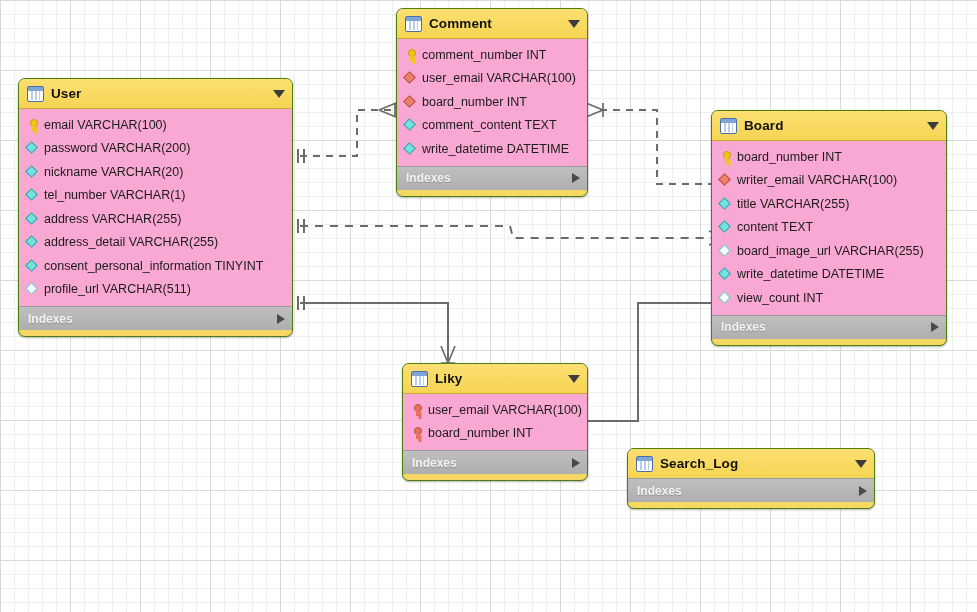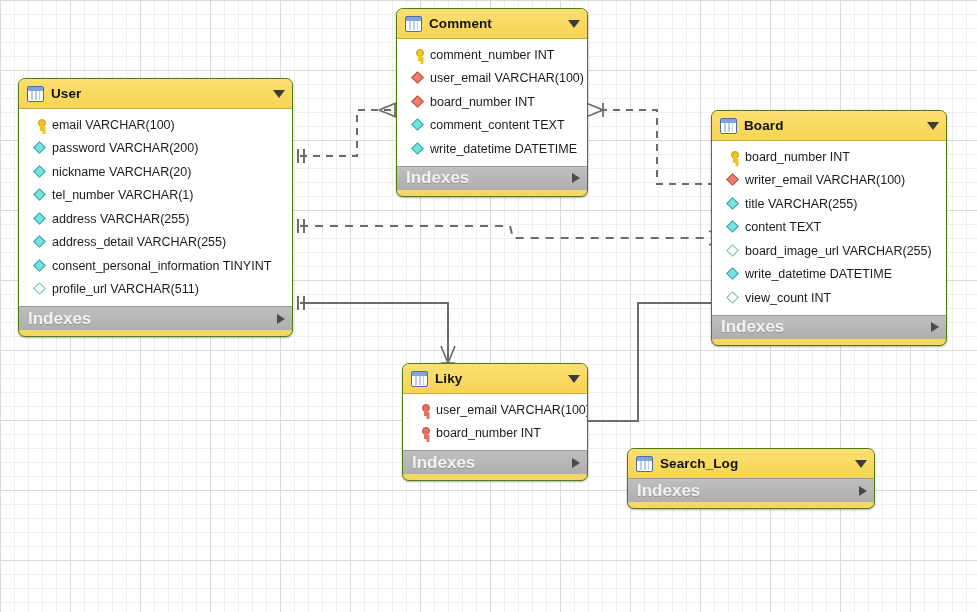--- a/index.html
+++ b/index.html
@@ -52,23 +52,23 @@
     flex:1 1 auto;font-size:13.5px;font-weight:bold;color:#121212;
     letter-spacing:.1px;white-space:nowrap;overflow:hidden;
   }
   .caret{
     width:0;height:0;flex:0 0 auto;
     border-left:6px solid transparent;border-right:6px solid transparent;
     border-top:8px solid #3c3c3c;
     margin-left:6px;
   }
   .tbl-body{
-    background:#ffffff;
+    background:#f9a8d4;
     border-top:1px solid #c9a93c;
-    padding:4px 0 5px 8px;
+    padding:4px 0 5px 0;
   }
   .fld{
     display:flex;align-items:center;
     height:23.5px;
     padding:0 6px 0 7px;
     font-size:12.5px;color:#1b1b1b;
     white-space:nowrap;
   }
   .fld-ico{width:14px;height:14px;flex:0 0 auto;margin-right:4px;position:relative;}
 
@@ -97,21 +97,21 @@
   .ico-nn .dia{background:#74e2e2;border:1px solid #3a9e9e;}
   .ico-null .dia{background:#ffffff;border:1px solid #66bdbd;}
 
   .tbl-foot{
     height:23px;display:flex;align-items:center;
     padding:0 7px 0 9px;
     background:linear-gradient(to bottom,#bfbfbf 0%,#aeaeae 100%);
     border-top:1px solid #9a9a9a;
   }
   .foot-label{
-    flex:1 1 auto;font-size:17px;font-weight:bold;color:#f2f2f2;
+    flex:1 1 auto;font-size:12px;font-weight:bold;color:#f2f2f2;
     text-shadow:0 1px 0 rgba(0,0,0,.18);
   }
   .foot-arrow{
     width:0;height:0;flex:0 0 auto;
     border-top:5.5px solid transparent;border-bottom:5.5px solid transparent;
     border-left:8px solid #4a4a4a;
   }
 </style>
 </head>
 <body>

